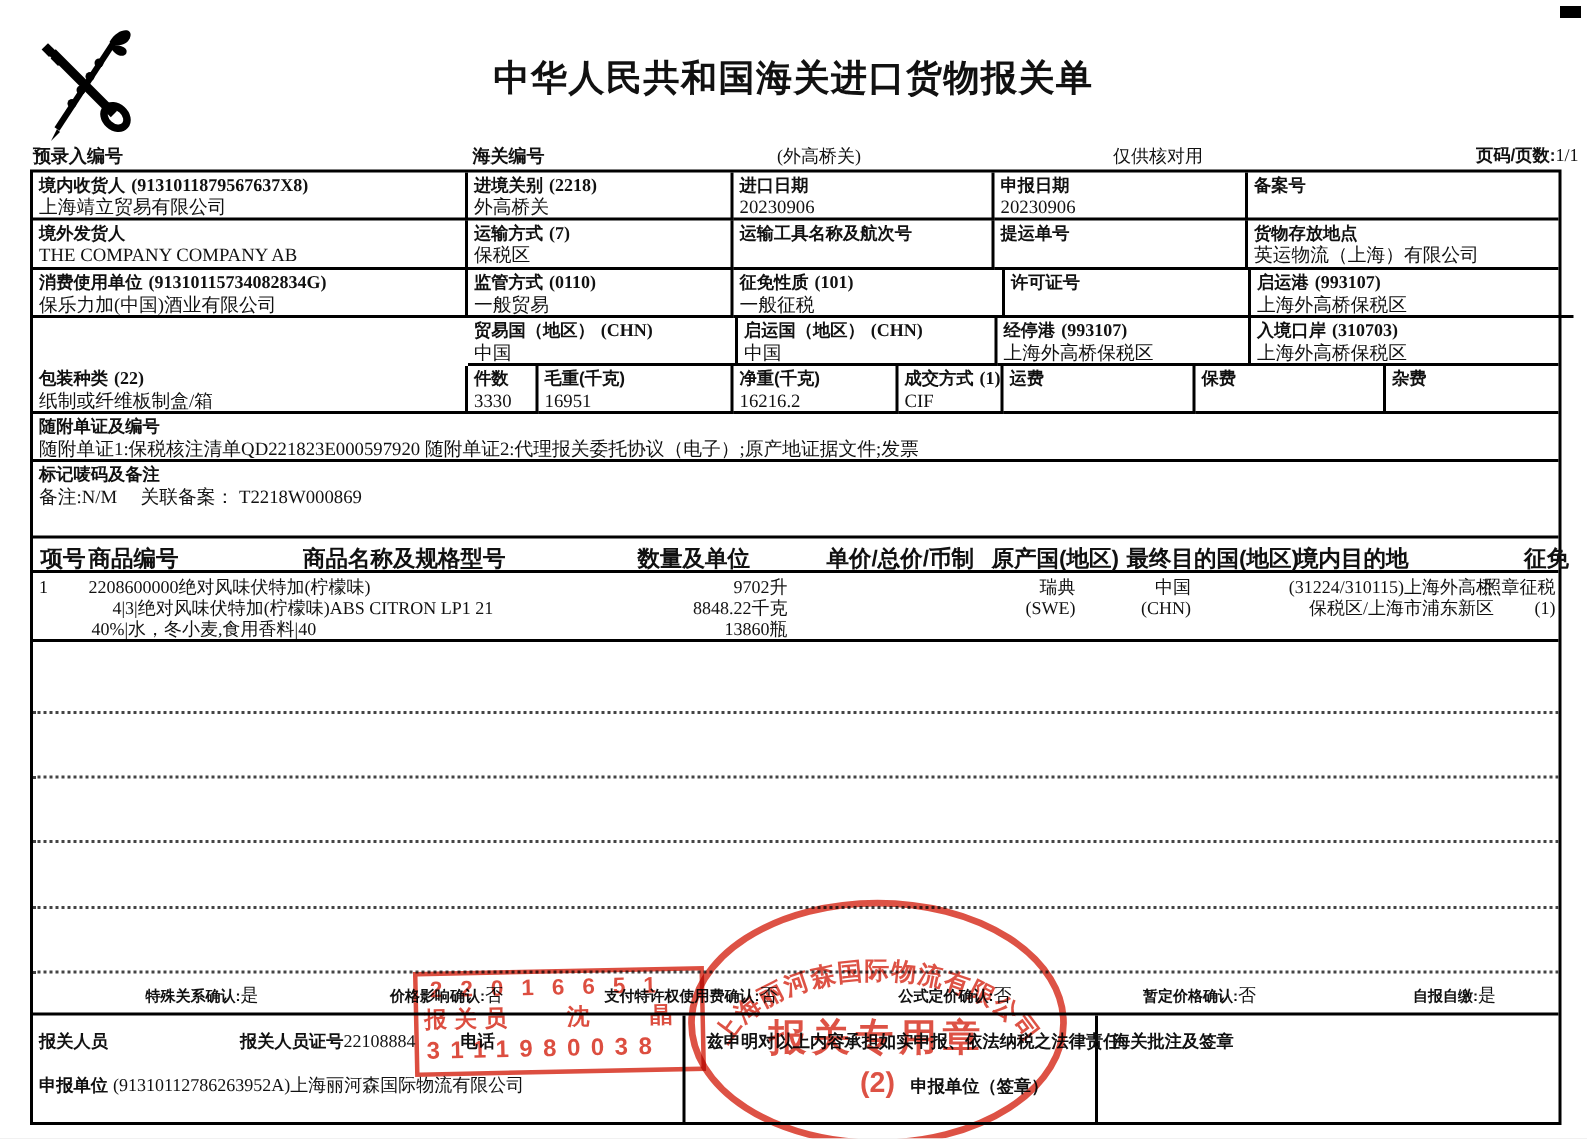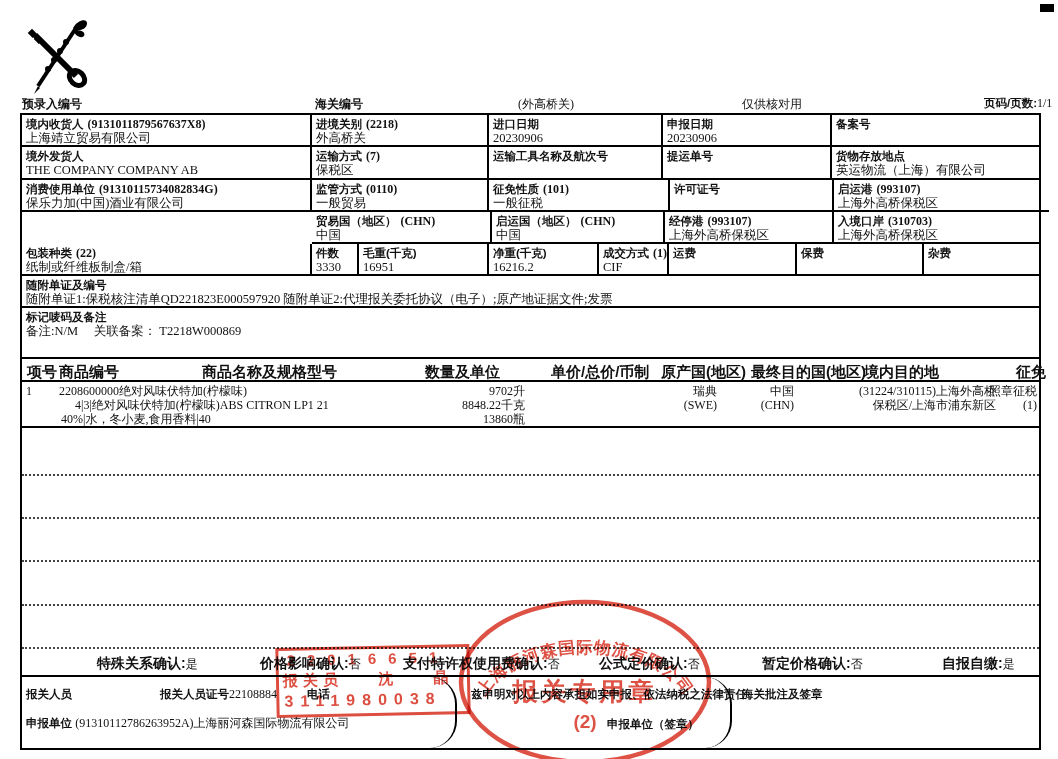--- a/index.html
+++ b/index.html
@@ -25,24 +25,24 @@
   .ghead{position:absolute;left:0;top:244px;width:100%;height:23px;border-bottom:2.5px solid #000;box-sizing:border-box;}
   .ghead span{position:absolute;top:4px;font-weight:700;font-size:15px;white-space:nowrap;}
   .gitem{position:absolute;left:0;top:267px;width:100%;height:46px;border-bottom:2px solid #000;box-sizing:border-box;
          font-family:"Liberation Serif","DejaVu Serif",serif;font-size:12px;}
   .gitem .blk{position:absolute;top:2px;line-height:14px;white-space:nowrap;}
   .ralign{text-align:right;}
   .dotline{position:absolute;left:0;width:100%;height:0;border-top:2px dotted #444;}
   
   .confirm{position:absolute;left:0;top:532px;width:100%;height:30px;border-bottom:2.5px solid #000;box-sizing:border-box;}
   .confirm .cf{position:absolute;top:8px;font-size:12px;white-space:nowrap;}
-  .confirm .cf b{font-size:14px;padding-left:18px;}
+  .confirm .cf b{font-size:10px;padding-left:18px;}
   .confirm .cf .v{font-family:"Liberation Serif","DejaVu Serif",serif;}
   
-  .fcell{position:absolute;top:562px;height:71px;box-sizing:border-box;border-right:2px solid #000;border-radius:27px;}
+  .fcell{position:absolute;top:562px;height:71px;box-sizing:border-box;border-right:2px solid #000;}
   .fcell.nr{border-right:none;}
   .fcell .ft{position:absolute;font-size:12px;white-space:nowrap;}
   .fcell .ft b{font-size:11.5px;}
   .sv{font-family:"Liberation Serif","DejaVu Serif",serif;}
   
   .stamp-rect{position:absolute;left:276px;top:646px;width:194px;height:70px;
       border:3px solid #d93a2b;color:#d93a2b;transform:rotate(-1.2deg);
       mix-blend-mode:multiply;opacity:.9;font-weight:700;z-index:5;box-sizing:border-box;}
   .stamp-rect .r1{font-size:15px;letter-spacing:12px;line-height:19px;padding-left:8px;overflow:hidden;}
   .stamp-rect .r2{font-size:15px;word-spacing:26px;letter-spacing:5px;line-height:21px;padding-left:4px;overflow:hidden;}
@@ -70,20 +70,21 @@
       <circle cx="40" cy="24" r="3"></circle>
       <circle cx="34" cy="33" r="3"></circle>
       <circle cx="28" cy="42" r="3"></circle>
       <circle cx="22" cy="51" r="3"></circle>
       <path d="M12 68 L8 76 L14 70 Z"></path>
     </g>
   </svg>
 
   <div class="corner-mark"></div>
 
+  <div class="title">中华人民共和国海关进口货物报关单</div>
 
   <b class="mh" style="left:22px">预录入编号</b>
   <b class="mh" style="left:315px">海关编号</b>
   <span class="mh sv" style="left:518px">(外高桥关)</span>
   <span class="mh sv" style="left:742px">仅供核对用</span>
   <span class="mh" style="left:984px"><b>页码/页数:</b><span class="sv">1/1</span></span>
 
   <div class="form">
 
     <div class="cell" style="left:0;top:0;width:290px;height:32px">

